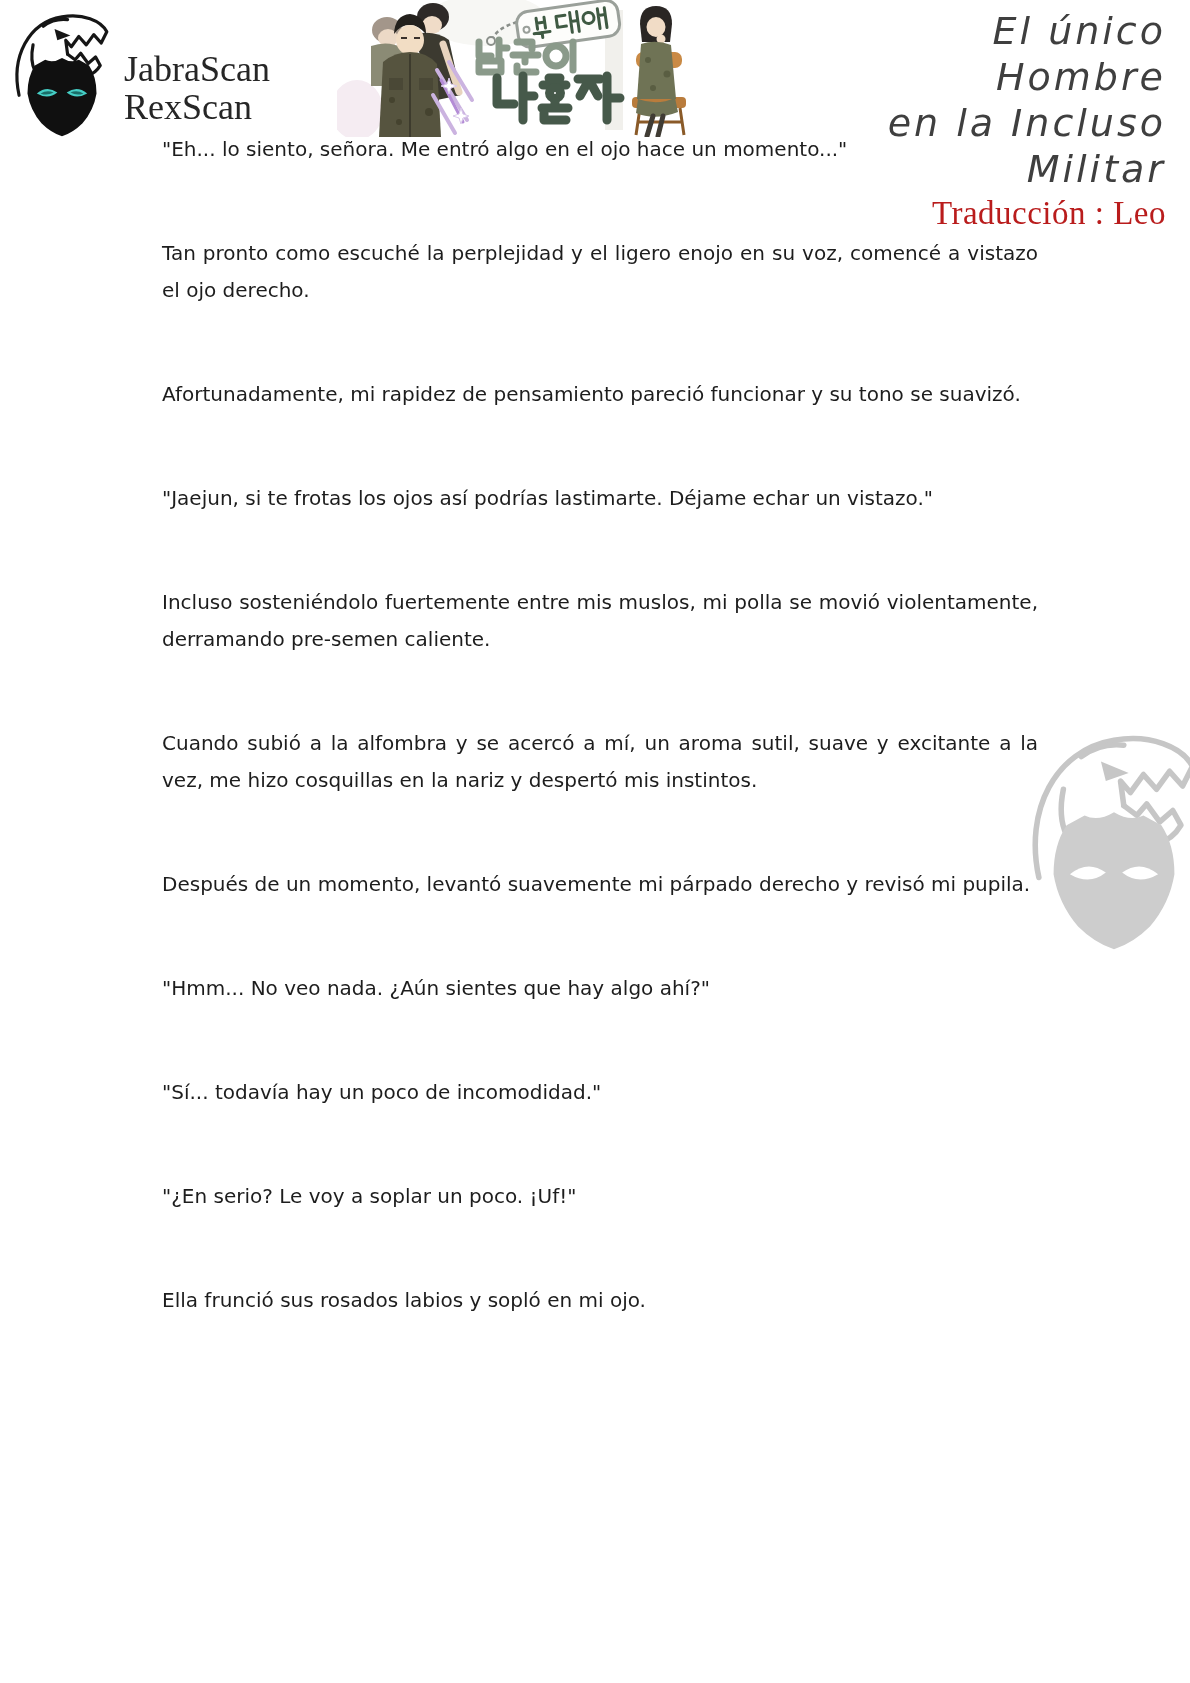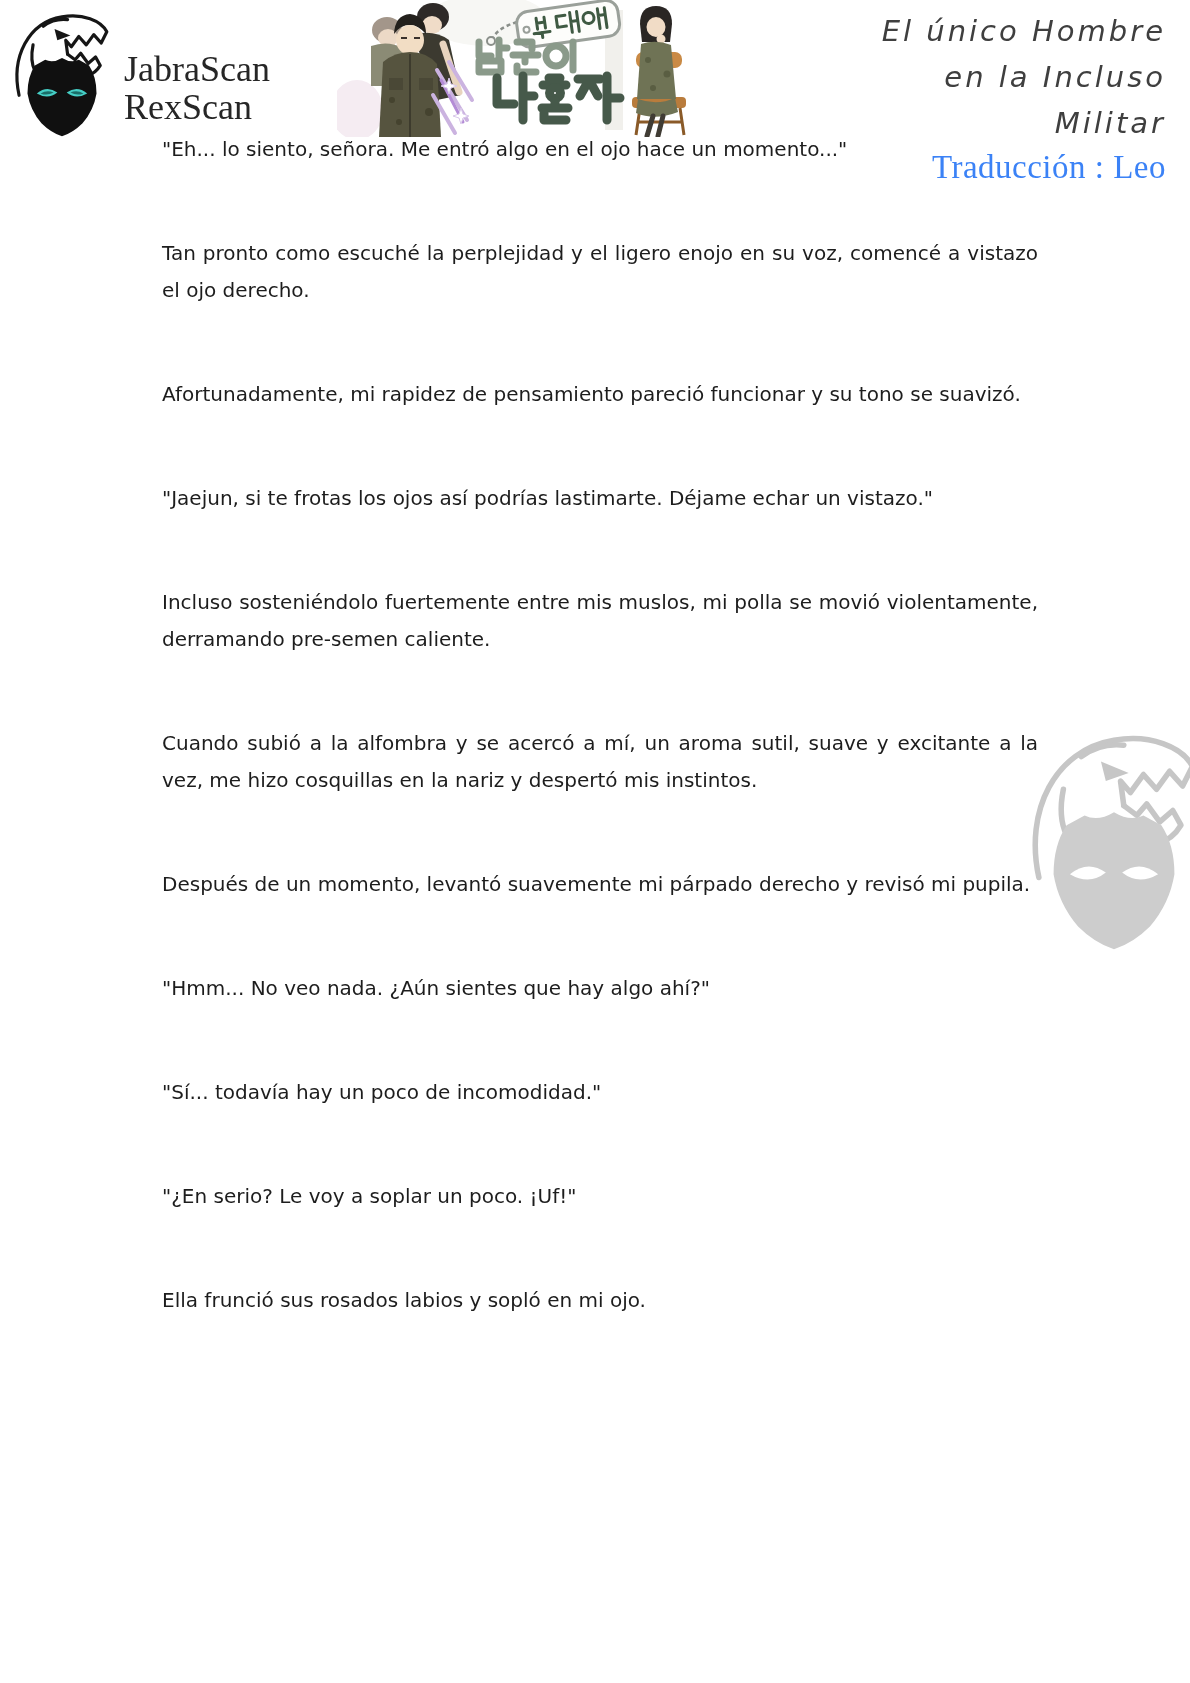--- a/index.html
+++ b/index.html
@@ -18,28 +18,28 @@
     font-size:36px;line-height:38px;color:#262626;
   }
   .cover{position:absolute;left:337px;top:0;width:352px;height:137px;}
   .header-right{
     position:absolute;right:24px;top:8px;width:340px;
     text-align:right;color:#3d3d3d;
   }
   .hand-line{
     font-family:"DejaVu Sans", sans-serif;
     font-style:italic;
-    font-size:29px;line-height:46px;
+    font-size:38px;line-height:46px;
     letter-spacing:3px;color:#3f3f3f;
   }
   .credit-line{
     font-family:"Liberation Serif", serif;
     font-style:normal;
     font-size:33px;line-height:42px;
-    letter-spacing:0.5px;color:#3b82f6;
+    letter-spacing:0.5px;color:#b91c1c;
   }
   
   .body-text{
     position:absolute;left:162px;top:131px;width:876px;
     font-size:20px;line-height:37px;color:#1d1d1d;
     text-align:justify;
     z-index:2;
   }
   .body-text p{margin:0 0 67px 0;}
   .body-text p:last-child{margin-bottom:16px;}

